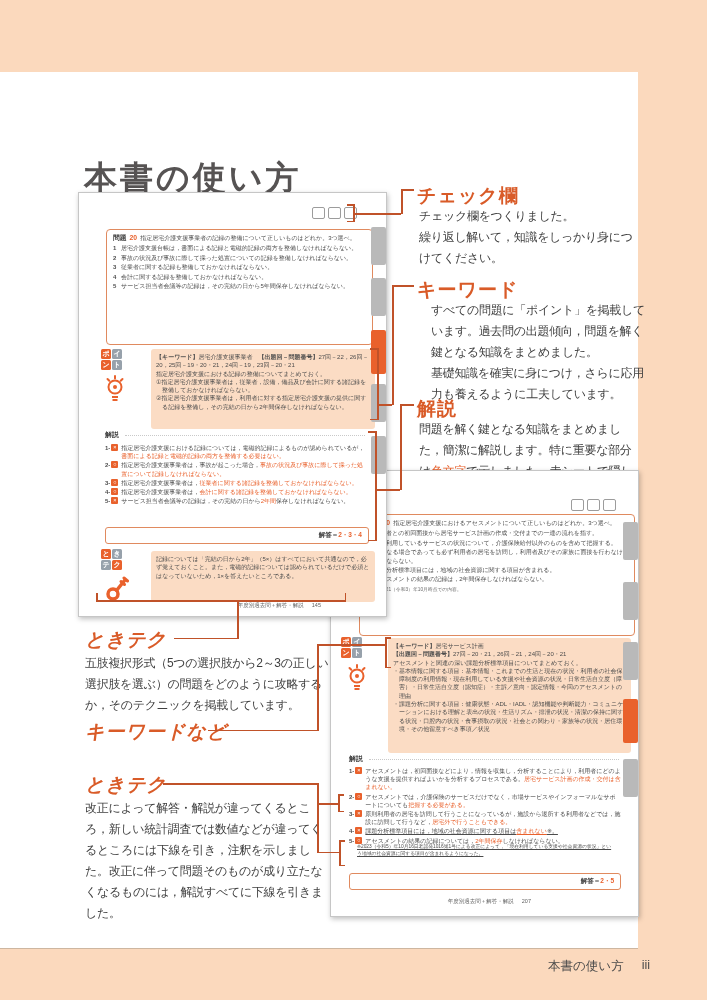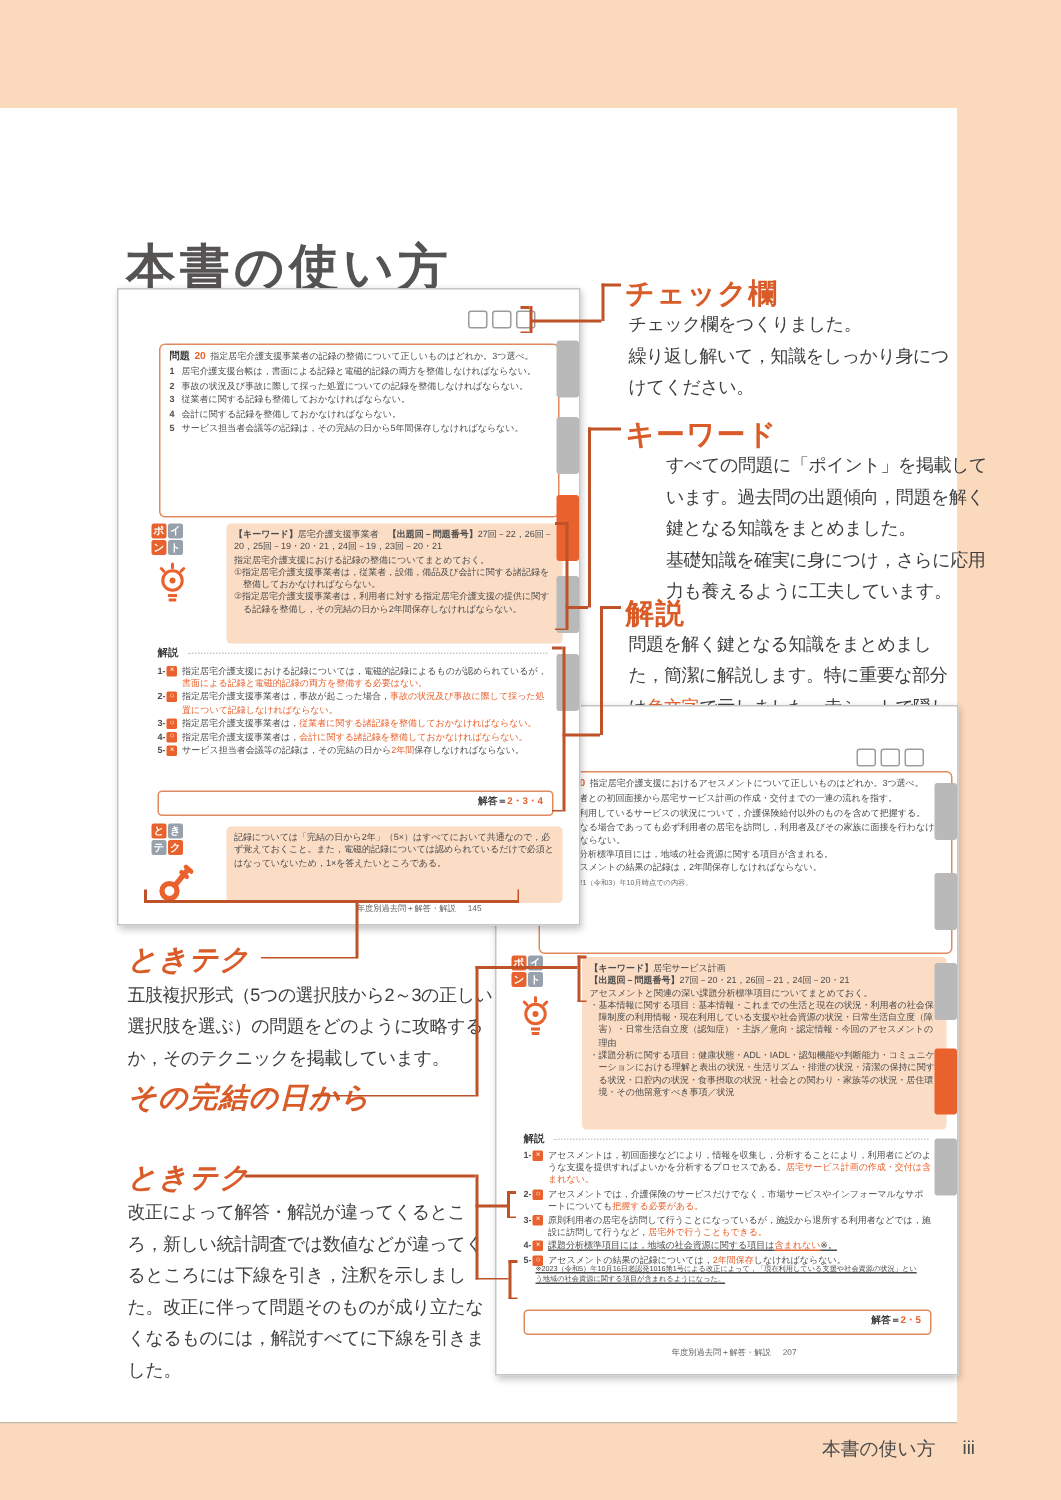--- a/index.html
+++ b/index.html
@@ -308,30 +308,30 @@
     <div class="tab active" style="top:137px;height:44px;"></div>
     <div class="tab" style="top:191px;"></div>
     <div class="tab" style="top:243px;"></div>
   </div>
 
   <div class="ann-head" style="left:417px;top:183px;">チェック欄</div>
   <div class="ann-body" style="left:419px;top:206px;width:222px;">チェック欄をつくりました。
 繰り返し解いて，知識をしっかり身につけてください。</div>
 
   <div class="ann-head" style="left:417px;top:277px;">キーワード</div>
-  <div class="ann-body" style="left:444px;top:300px;width:222px;">すべての問題に「ポイント」を掲載しています。過去問の出題傾向，問題を解く鍵となる知識をまとめました。
+  <div class="ann-body" style="left:431px;top:300px;width:222px;">すべての問題に「ポイント」を掲載しています。過去問の出題傾向，問題を解く鍵となる知識をまとめました。
 基礎知識を確実に身につけ，さらに応用力も養えるように工夫しています。</div>
 
   <div class="ann-head" style="left:417px;top:396px;">解説</div>
   <div class="ann-body" style="left:419px;top:419px;width:222px;"><span>問題を解く鍵となる知識をまとめました，簡潔に解説します。特に重要な部分は</span><span class="seg-em">色文字</span><span>で示しました。赤シートで隠して学習することで理解度をチェックできます。</span></div>
 
   <div class="ann-head slant" style="left:85px;top:627px;">ときテク</div>
   <div class="ann-body" style="left:85px;top:653px;width:248px;">五肢複択形式（5つの選択肢から2～3の正しい選択肢を選ぶ）の問題をどのように攻略するか，そのテクニックを掲載しています。</div>
 
-  <div class="ann-head slant" style="left:85px;top:719px;">その完結の日から</div>
+  <div class="ann-head slant" style="left:85px;top:719px;">キーワードなど</div>
 
   <div class="ann-head slant" style="left:85px;top:772px;">ときテク</div>
   <div class="ann-body" style="left:85px;top:798px;width:248px;">改正によって解答・解説が違ってくるところ，新しい統計調査では数値などが違ってくるところには下線を引き，注釈を示しました。改正に伴って問題そのものが成り立たなくなるものには，解説すべてに下線を引きました。</div>
 
   <div class="cline v" style="left:353px;top:204px;height:18px;"></div>
   <div class="cline h" style="left:347px;top:204px;width:6px;"></div>
   <div class="cline h" style="left:347px;top:220.5px;width:6px;"></div>
   <div class="cline h" style="left:354px;top:213px;width:47px;"></div>
   <div class="cline v" style="left:401px;top:189px;height:25px;"></div>
   <div class="cline h" style="left:401px;top:189px;width:13px;"></div>

